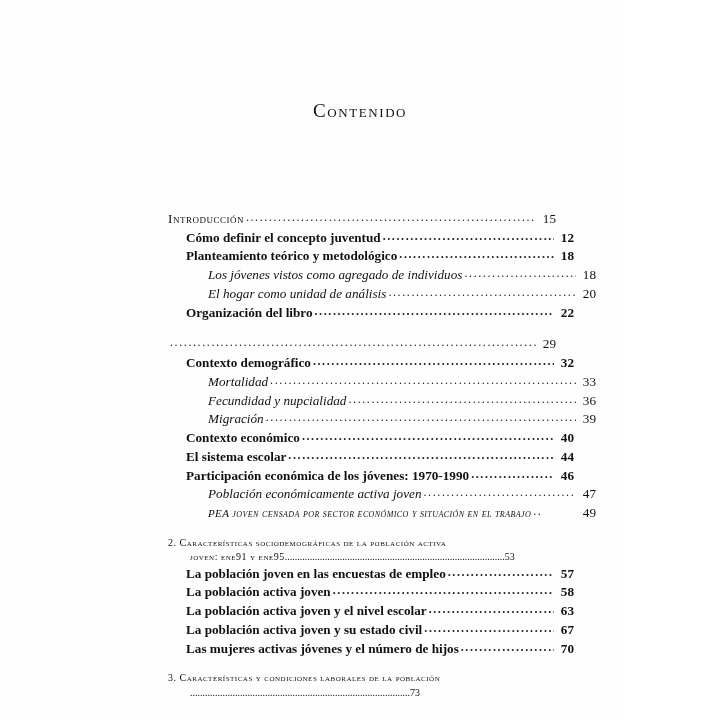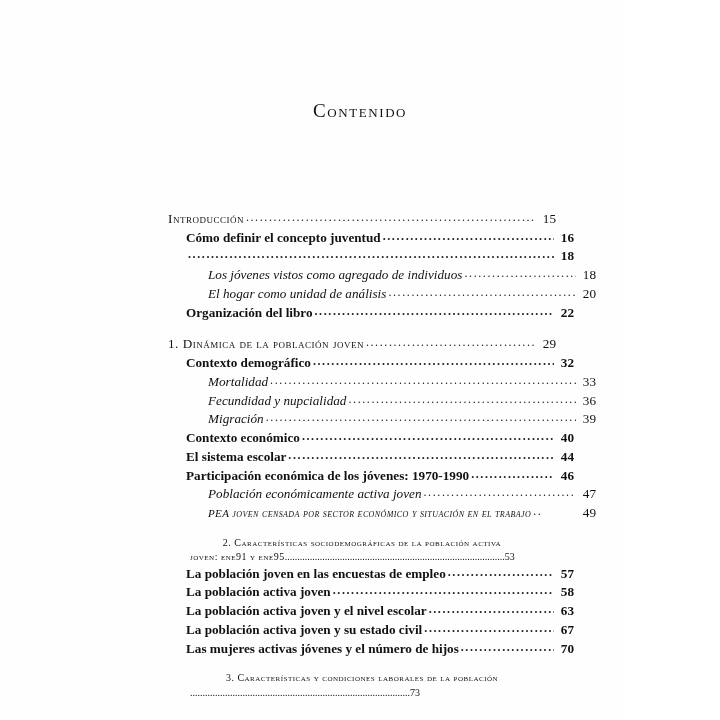--- a/index.html
+++ b/index.html
@@ -67,21 +67,20 @@
   }
   
   .lvl0 { margin-left: 0px; }
   .lvl1 { margin-left: 18px; font-weight: bold; }
   .lvl2 { margin-left: 40px; }
 
   
   .smallcaps {
     font-variant: small-caps;
     letter-spacing: 0.5px;
-    text-align: center;
   }
   .italic {
     font-style: italic;
   }
   .wrapentry {
     font-size: 10px;
     line-height: 1.45;
   }
   .wrapentry .line1 {
     white-space: nowrap;
@@ -109,23 +108,24 @@
 
     <div class="group">
       <div class="entry lvl0">
         <span class="label smallcaps">Introducción</span>
         <span class="dots">........................................................................................</span>
         <span class="page">15</span>
       </div>
       <div class="entry lvl1">
         <span class="label">Cómo definir el concepto juventud</span>
         <span class="dots">........................................................................................</span>
-        <span class="page">16</span>
-      </div>
-      <div class="entry lvl1">
+        <span class="page">12</span>
+      </div>
+      <div class="entry lvl1">
+        <span class="label">Planteamiento teórico y metodológico</span>
         <span class="dots">........................................................................................</span>
         <span class="page">18</span>
       </div>
       <div class="entry lvl2">
         <span class="label italic">Los jóvenes vistos como agregado de individuos</span>
         <span class="dots">........................................................................................</span>
         <span class="page">18</span>
       </div>
       <div class="entry lvl2">
         <span class="label italic">El hogar como unidad de análisis</span>
@@ -134,21 +134,20 @@
       </div>
       <div class="entry lvl1">
         <span class="label">Organización del libro</span>
         <span class="dots">........................................................................................</span>
         <span class="page">22</span>
       </div>
     </div>
 
     <div class="group">
       <div class="entry lvl0">
-        <span class="label smallcaps">1. Dinámica de la población joven</span>
         <span class="dots">........................................................................................</span>
         <span class="page">29</span>
       </div>
       <div class="entry lvl1">
         <span class="label">Contexto demográfico</span>
         <span class="dots">........................................................................................</span>
         <span class="page">32</span>
       </div>
       <div class="entry lvl2">
         <span class="label italic">Mortalidad</span>

